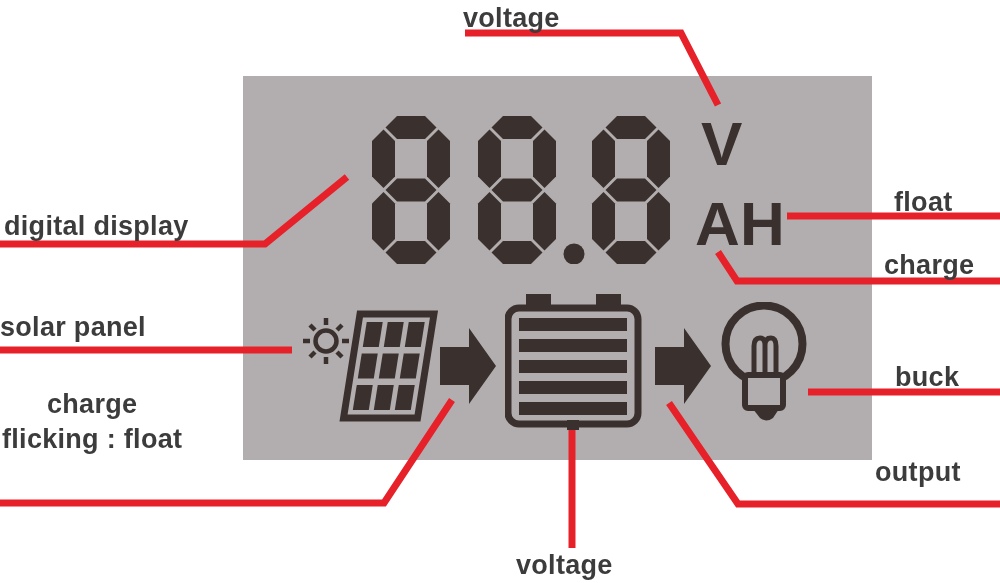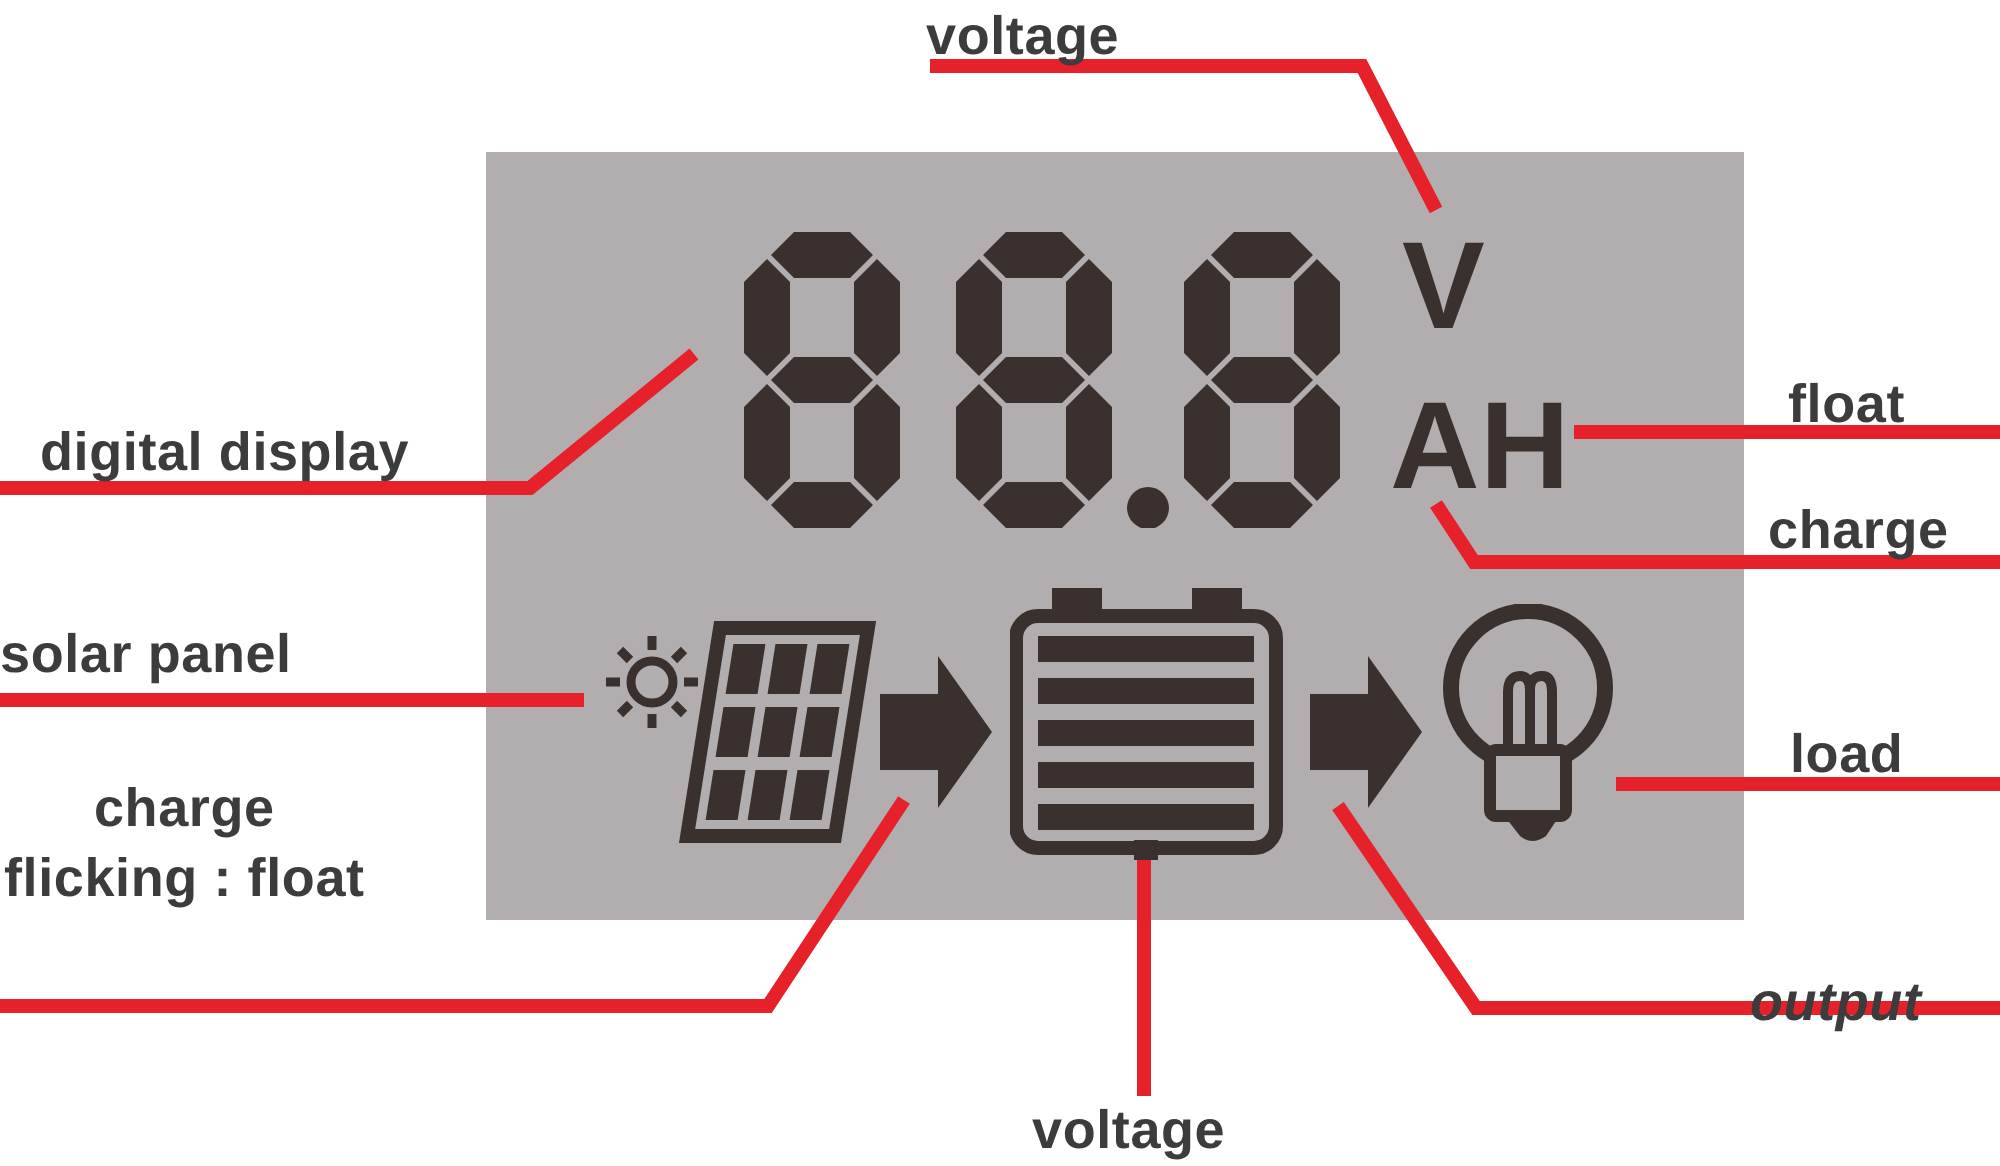--- a/index.html
+++ b/index.html
@@ -25,28 +25,28 @@
   }
   .unit-v{left:458px;top:37px;}
   .unit-a{left:452px;top:117px;}
   .unit-h{left:497px;top:117px;}
   .label{
     position:absolute;color:var(--label-text);
     font:bold 27px/1.3 "Liberation Sans",sans-serif;letter-spacing:.3px;
     white-space:nowrap;
   }
   .label-voltage{left:463px;top:1px;}
-  .label-digital-display{left:4px;top:209px;margin-left:16px;}
+  .label-digital-display{left:4px;top:209px;}
   .label-hour{left:894px;top:185px;}
   .label-amper{left:884px;top:248px;}
   .label-solar-panel{left:0;top:310px;}
   .label-charge{left:2px;top:387px;}
   .label-charge div{line-height:35px;text-align:center;}
   .label-load{left:895px;top:360px;}
-  .label-output{left:875px;top:484px;font-style:italic;}
+  .label-output{left:875px;top:455px;}
   .label-battery{left:516px;top:548px;}
   .lines{position:absolute;left:0;top:0;pointer-events:none;}
   svg{display:block;}
 </style>
 </head>
 <body>
 
 <div class="canvas">
 
   <div class="lcd-panel">
@@ -157,17 +157,17 @@
 
   <div class="label label-voltage">voltage</div>
   <div class="label label-digital-display">digital display</div>
   <div class="label label-hour">float</div>
   <div class="label label-amper">charge</div>
   <div class="label label-solar-panel">solar panel</div>
   <div class="label label-charge">
     <div>charge</div>
     <div>flicking : float</div>
   </div>
-  <div class="label label-load">load</div>
+  <div class="label label-load">buck</div>
   <div class="label label-output">output</div>
   <div class="label label-battery">voltage</div>
 
 </div>
 
 </body></html>

